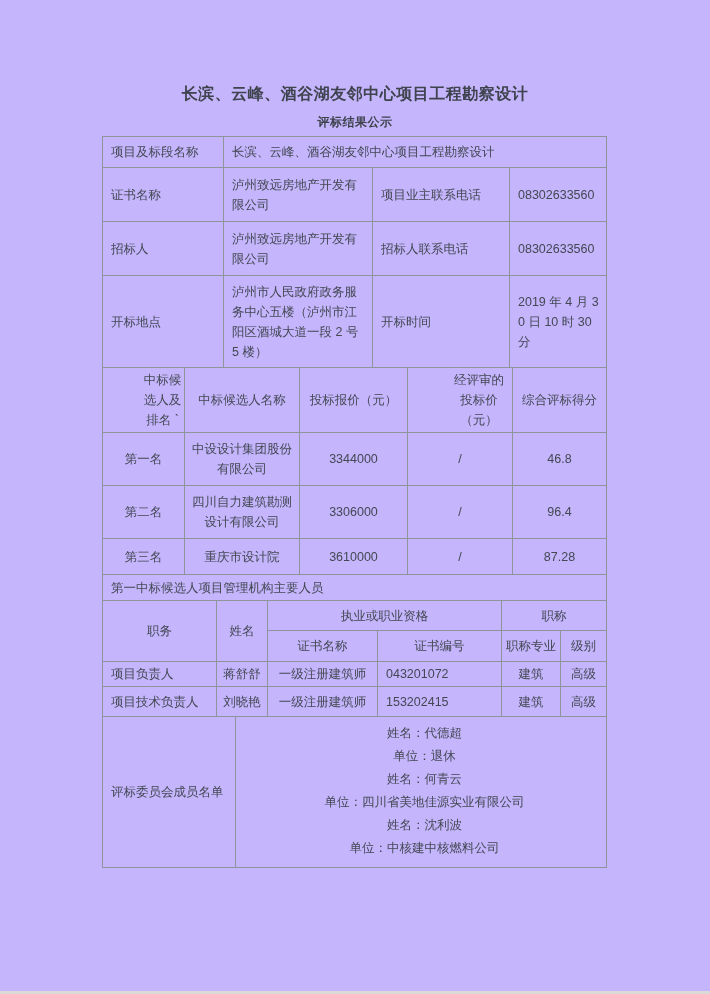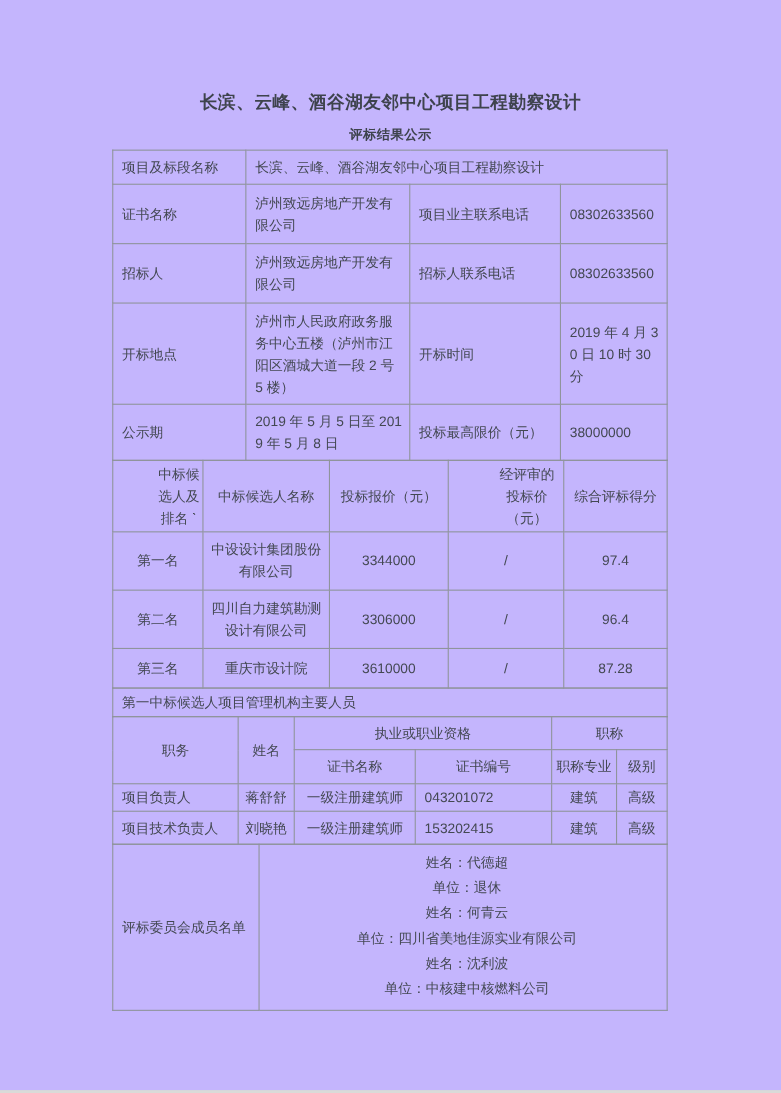--- a/index.html
+++ b/index.html
@@ -93,26 +93,20 @@
         <td class="left">泸州致远房地产开发有限公司</td>
         <td class="left">招标人联系电话</td>
         <td class="left">08302633560</td>
       </tr>
       <tr style="height:92px">
         <td class="left">开标地点</td>
         <td class="left">泸州市人民政府政务服务中心五楼（泸州市江阳区酒城大道一段 2 号 5 楼）</td>
         <td class="left">开标时间</td>
         <td class="left">2019 年 4 月 30 日 10 时 30 分</td>
       </tr>
-      <tr style="height:51px">
-        <td class="left">公示期</td>
-        <td class="left">2019 年 5 月 5 日至 2019 年 5 月 8 日</td>
-        <td class="left">投标最高限价（元）</td>
-        <td class="left">38000000</td>
-      </tr>
     </tbody>
       </table>
 
     <table>
       <colgroup>
           <col style="width:82px">
           <col style="width:115px">
           <col style="width:108px">
           <col style="width:105px">
           <col style="width:94px">
@@ -125,21 +119,21 @@
         <td class="center">投标报价（元）</td>
         <td class="center pre">经评审的投标价
 （元）</td>
         <td class="center">综合评标得分</td>
       </tr>
       <tr style="height:53px">
         <td class="center">第一名</td>
         <td class="center">中设设计集团股份有限公司</td>
         <td class="center">3344000</td>
         <td class="center">/</td>
-        <td class="center">97.4</td>
+        <td class="center">46.8</td>
       </tr>
       <tr style="height:53px">
         <td class="center">第二名</td>
         <td class="center">四川自力建筑勘测设计有限公司</td>
         <td class="center">3306000</td>
         <td class="center">/</td>
         <td class="center">96.4</td>
       </tr>
       <tr style="height:36px">
         <td class="center">第三名</td>

